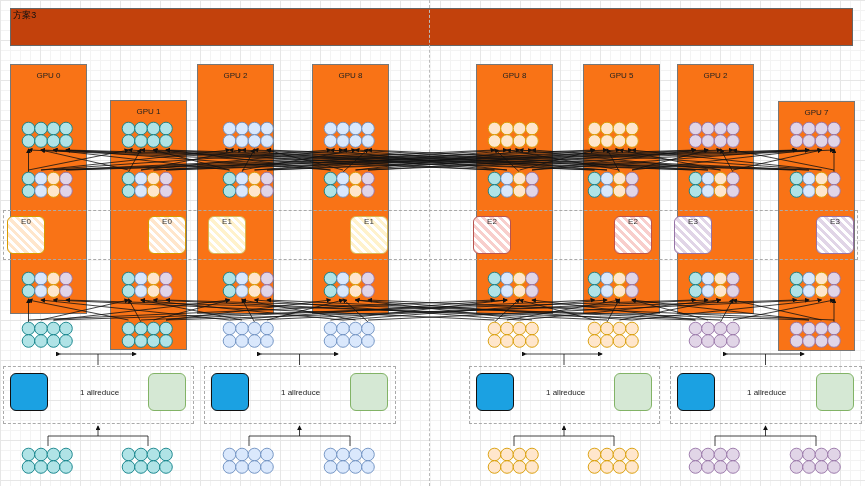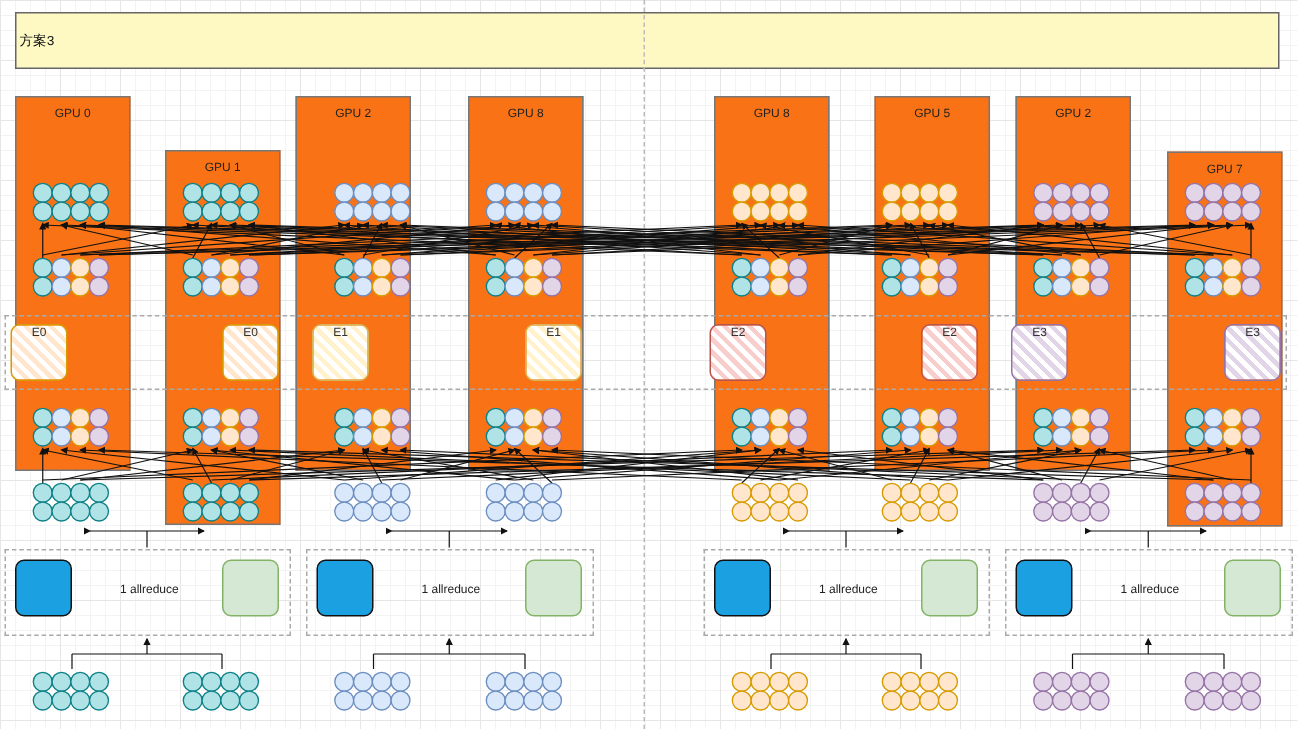--- a/index.html
+++ b/index.html
@@ -5,22 +5,22 @@
   html,body{margin:0;padding:0;}
   body{width:865px;height:486px;position:relative;overflow:hidden;
     font-family:"Liberation Sans",sans-serif;background:#fff;
     background-image:
       linear-gradient(#e6e6e6 1px,transparent 1px),
       linear-gradient(90deg,#e6e6e6 1px,transparent 1px),
       linear-gradient(#f3f3f3 1px,transparent 1px),
       linear-gradient(90deg,#f3f3f3 1px,transparent 1px);
     background-size:40px 40px,40px 40px,10px 10px,10px 10px;}
   .abs{position:absolute;box-sizing:border-box;}
-  .title-box{left:10px;top:8px;width:843px;height:38px;border:1.5px solid #666;background:#fef9c3;
-    font-size:9px;color:#111;display:flex;align-items:center;padding-left:2px;font-family:Liberation Mono, monospace;}
+  .title-box{left:10px;top:8px;width:843px;height:38px;border:1.5px solid #666;background:#c2410c;
+    font-size:9px;color:#111;display:flex;padding-left:2px;font-family:Liberation Mono, monospace;}
   .center-divider{left:429px;top:0;width:0;height:486px;border-left:1px dashed #bbb;}
   .gpu-box{top:64px;width:77px;height:250px;border:1.5px solid #777;background:#f97316;}
   .gpu-label{position:absolute;top:6px;left:0;right:0;text-align:center;font-size:8px;color:#222;}
   .band{border:1.3px dashed #aaa;}
   .expert{width:38px;height:38px;border:1.8px solid;border-radius:6px;display:flex;justify-content:center;font-size:8px;color:#333;}
   .ar-blue{width:38px;height:38px;border:1.5px solid #111;border-radius:6px;background:#1ba1e2;}
   .ar-green{width:38px;height:38px;border:1.5px solid #82b366;border-radius:6px;background:#d5e8d4;}
   .ar-label{font-size:8px;color:#222;white-space:nowrap;}
   svg#links{position:absolute;left:0;top:0;}
 </style>

